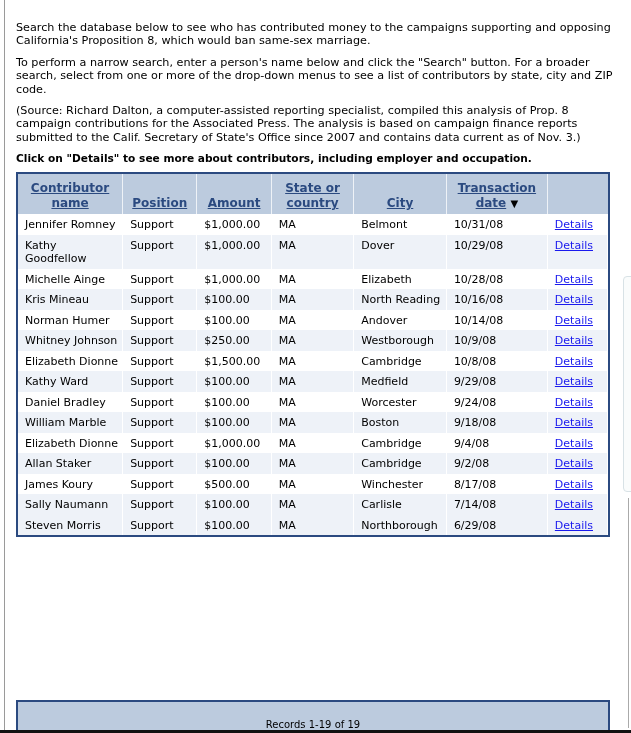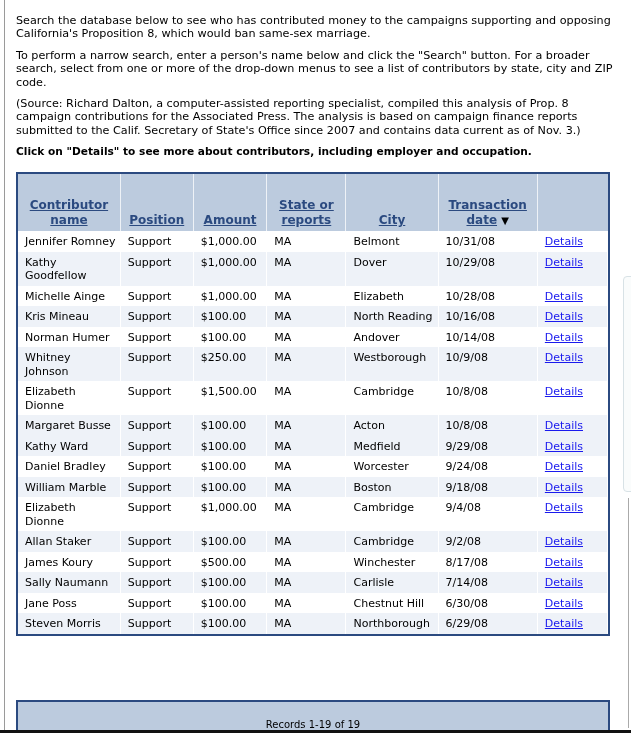--- a/index.html
+++ b/index.html
@@ -1,32 +1,32 @@
 <!DOCTYPE html>
 <html><head>
 <meta charset="utf-8">
 <style>
   html, body { margin:0; padding:0; }
   body { width:631px; height:733px; background:#ffffff; position:relative; overflow:hidden;
          font-family:"DejaVu Sans", sans-serif; color:#000; }
   .left-rule { position:absolute; left:4px; top:0; width:1px; height:733px; background:#9a9a9a; }
   .bottom-rule { position:absolute; left:0; top:730px; width:631px; height:3px; background:#111; }
   .intro { position:absolute; left:16px; top:14px; width:600px; font-size:11.2px; line-height:13.4px; }
-  .intro p { margin:0 0 8px 0; }
+  .intro p { margin:7px 0 8px 0; }
   .intro p.bold { font-weight:bold; font-size:10.6px; }
   .grid-wrap { position:absolute; left:16px; top:172px; width:590px; border:2px solid #2b4a80; background:#fff; }
   table { border-collapse:collapse; width:100%; font-size:11px; }
   th { background:#bccbde; color:#2b4a80; font-weight:bold; font-size:12px; vertical-align:bottom;
-       padding:24px 4px 3px 4px; text-align:center; border-right:1px solid #eef2f7; line-height:15px; }
+       padding:7px 4px 3px 4px; text-align:center; border-right:1px solid #eef2f7; line-height:15px; }
   th:last-child { border-right:none; }
   th a { color:#2b4a80; text-decoration:underline; cursor:pointer; }
   td { padding:4px 4px 3px 7px; vertical-align:top; line-height:13.5px; border-right:1px solid #ffffff; }
   tr.alt td { background:#eef2f8; }
   td.details a { color:#1a1aee; text-decoration:underline; cursor:pointer; }
-  td.details { text-align:right; padding-right:24px; }
+  td.details { text-align:right; padding-right:14px; }
   .sort-arrow { font-size:10px; color:#000; text-decoration:none; }
   .footer { position:absolute; left:16px; top:700px; width:590px; height:36px; background:#bccbde;
             border:2px solid #2b4a80; text-align:center; font-size:10px; line-height:14px; }
   .footer span { position:relative; top:16px; }
   .side-box { position:absolute; left:623px; top:276px; width:12px; height:214px; border:1px solid #d8e2e6;
               border-radius:4px; background:#fafcfc; }
   .side-box2 { position:absolute; left:628px; top:498px; width:6px; height:230px; border-left:1px solid #aaa; }
 </style>
 </head>
 <body>
@@ -49,21 +49,21 @@
         <col style="width:84px">
       <col style="width:93px">
         <col style="width:102px">
         <col style="width:55px">
     </colgroup>
     <thead>
       <tr>
         <th><a><span>Contributor</span><br><span>name</span></a></th>
         <th><a>Position</a></th>
         <th><a>Amount</a></th>
-        <th><a><span>State or</span><br><span>reports</span></a></th>
+        <th><a><span>State or</span><br><span>country</span></a></th>
         <th><a>City</a></th>
         <th><a><span>Transaction</span><br><span>date</span></a> <span class="sort-arrow">▼</span></th>
         <th></th>
       </tr>
     </thead>
     <tbody id="rows">
         <tr>
           <td>Jennifer Romney</td>
           <td>Support</td>
           <td>$1,000.00</td>
@@ -120,29 +120,20 @@
         <tr>
           <td>Elizabeth Dionne</td>
           <td>Support</td>
           <td>$1,500.00</td>
           <td>MA</td>
           <td>Cambridge</td>
           <td>10/8/08</td>
           <td class="details"><a>Details</a></td>
         </tr>
         <tr class="alt">
-          <td>Margaret Busse</td>
-          <td>Support</td>
-          <td>$100.00</td>
-          <td>MA</td>
-          <td>Acton</td>
-          <td>10/8/08</td>
-          <td class="details"><a>Details</a></td>
-        </tr>
-        <tr class="alt">
           <td>Kathy Ward</td>
           <td>Support</td>
           <td>$100.00</td>
           <td>MA</td>
           <td>Medfield</td>
           <td>9/29/08</td>
           <td class="details"><a>Details</a></td>
         </tr>
         <tr>
           <td>Daniel Bradley</td>
@@ -189,29 +180,20 @@
           <td>8/17/08</td>
           <td class="details"><a>Details</a></td>
         </tr>
         <tr class="alt">
           <td>Sally Naumann</td>
           <td>Support</td>
           <td>$100.00</td>
           <td>MA</td>
           <td>Carlisle</td>
           <td>7/14/08</td>
-          <td class="details"><a>Details</a></td>
-        </tr>
-        <tr>
-          <td>Jane Poss</td>
-          <td>Support</td>
-          <td>$100.00</td>
-          <td>MA</td>
-          <td>Chestnut Hill</td>
-          <td>6/30/08</td>
           <td class="details"><a>Details</a></td>
         </tr>
         <tr class="alt">
           <td>Steven Morris</td>
           <td>Support</td>
           <td>$100.00</td>
           <td>MA</td>
           <td>Northborough</td>
           <td>6/29/08</td>
           <td class="details"><a>Details</a></td>

